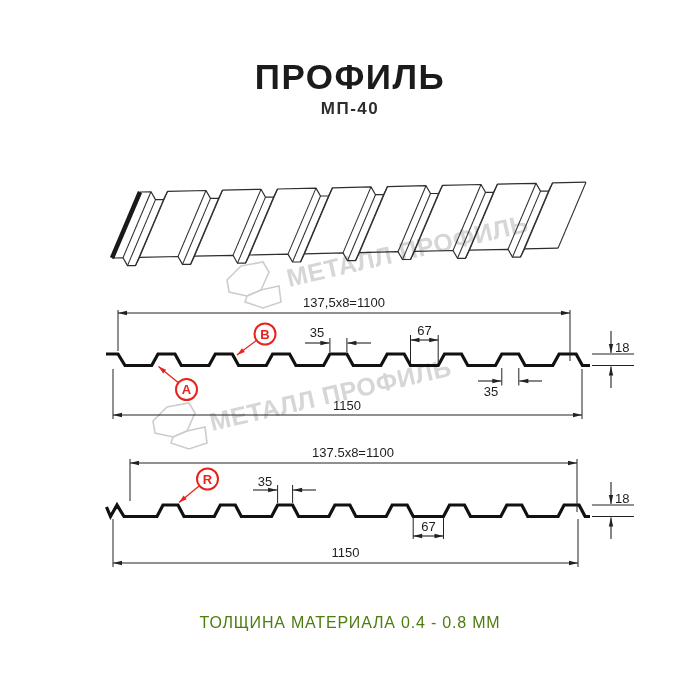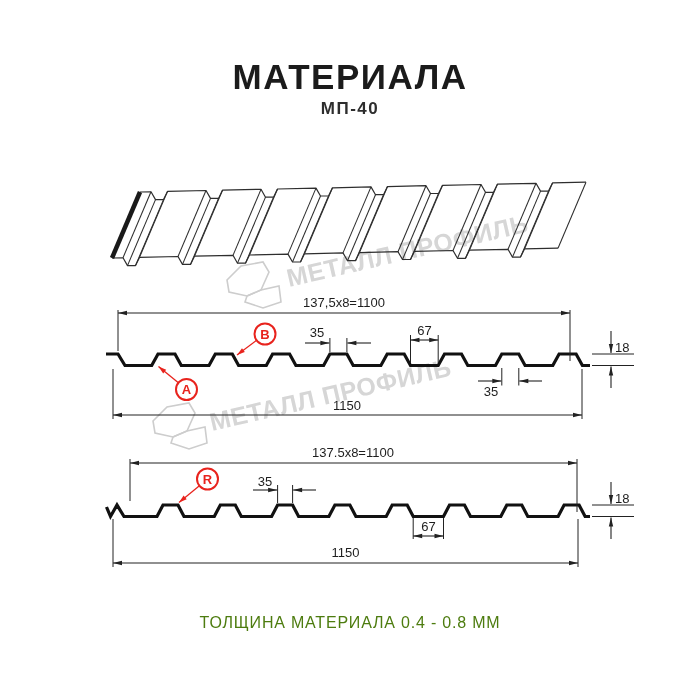--- a/index.html
+++ b/index.html
@@ -10,21 +10,21 @@
   #subtitle{top:99px;font-size:17px;font-weight:bold;letter-spacing:1.5px;color:#2d2d2d;}
   #footer{top:614px;font-size:16px;letter-spacing:0.8px;color:#4d7c0f;}
   svg{position:absolute;left:0;top:0;}
   text.dim{font-size:13px;fill:#1e1e1e;}
   text.lbl{font-size:13px;font-weight:bold;}
   text.wm{font-size:25px;font-weight:bold;letter-spacing:0.5px;}
 </style>
 </head>
 <body>
 
-<div class="hdr" id="title">МАТЕРИАЛА</div>
+<div class="hdr" id="title">ПРОФИЛЬ</div>
 <div class="hdr" id="subtitle">МП-40</div>
 <svg id="dwg" width="700" height="700" viewBox="0 0 700 700">
     <g>
       <polygon points="0,18 14,4 36,0 42,10 34,28 20,34 2,30" transform="translate(227,262)" fill="none" stroke="#cdcdcd" stroke-width="1.6"></polygon>
       <polygon points="20,34 34,28 52,24 54,40 36,46 18,40" transform="translate(227,262)" fill="none" stroke="#cdcdcd" stroke-width="1.6"></polygon>
       <text x="289" y="287" text-anchor="start" class="wm" transform="rotate(-13 289 287)" fill="#d6d6d6">МЕТАЛЛ ПРОФИЛЬ</text>
     </g>
     <g>
       <polygon points="0,18 14,4 36,0 42,10 34,28 20,34 2,30" transform="translate(153,403)" fill="none" stroke="#cdcdcd" stroke-width="1.6"></polygon>
       <polygon points="20,34 34,28 52,24 54,40 36,46 18,40" transform="translate(153,403)" fill="none" stroke="#cdcdcd" stroke-width="1.6"></polygon>

